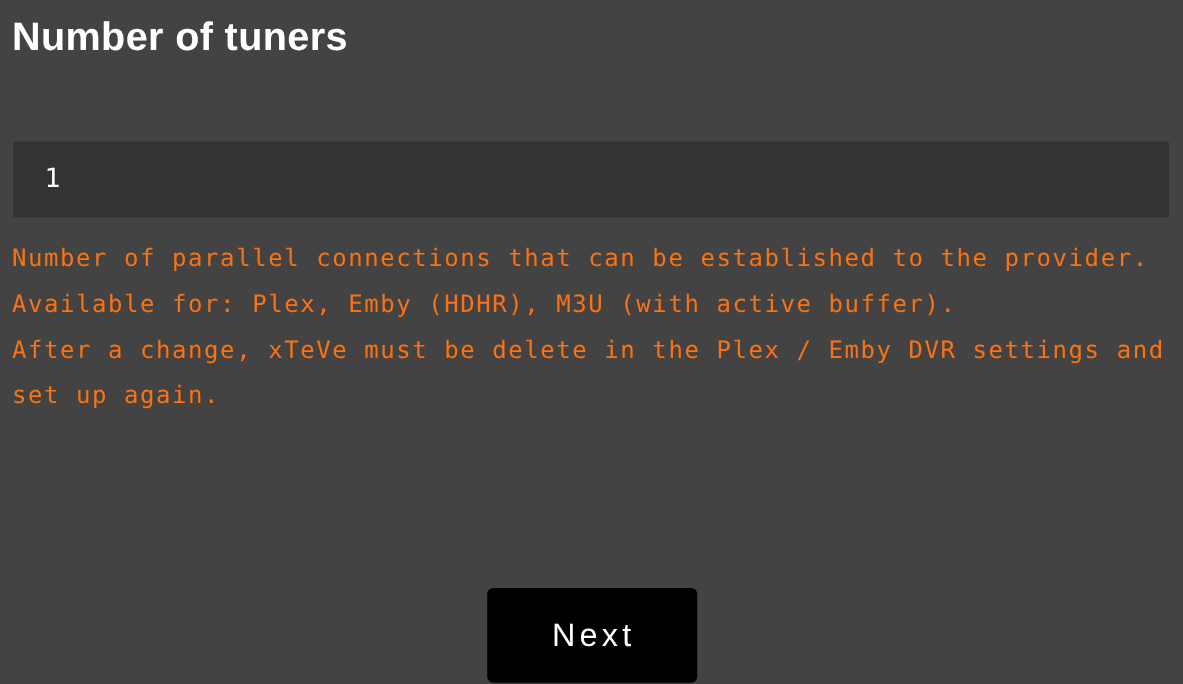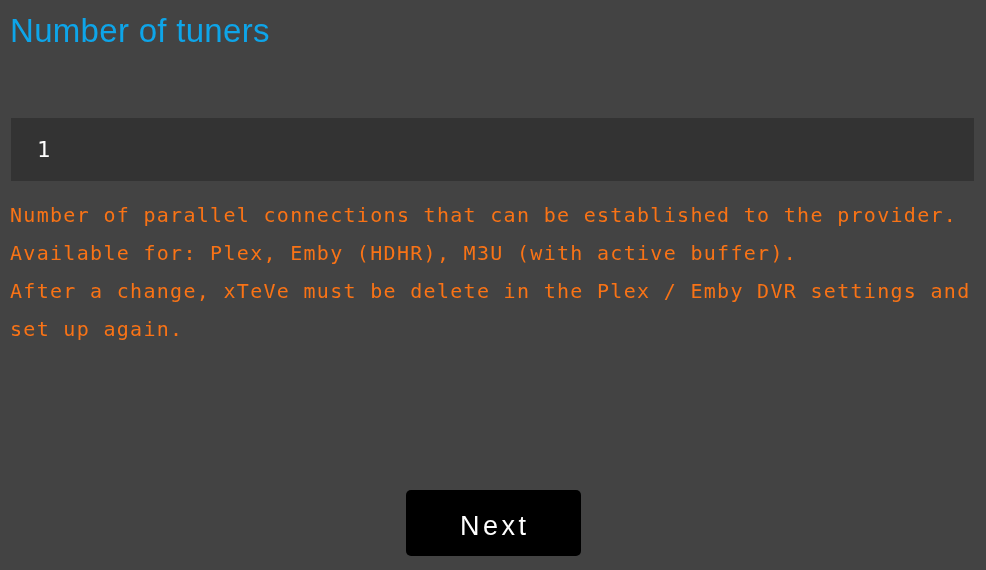--- a/index.html
+++ b/index.html
@@ -22,22 +22,22 @@
     height: 570px;
   }
 
   
   .page-title {
     position: absolute;
     left: 10px;
     top: 9px;
     font-family: "Liberation Sans", sans-serif;
     font-size: 33px;
-    font-weight: normal;
-    color: #0ea5e9;
+    font-weight: bold;
+    color: #ffffff;
     letter-spacing: 0.3px;
     line-height: 44px;
     white-space: nowrap;
   }
 
   
   .field-wrap {
     position: absolute;
     left: 11px;
     top: 118px;
@@ -79,21 +79,21 @@
     position: absolute;
     left: 0;
     top: 490px;
     width: 986px;
     display: flex;
     justify-content: center;
   }
 
   .next-button {
     width: 175px;
-    height: 66px;
+    height: 79px;
     background: #000000;
     border: none;
     border-radius: 5px;
     color: #ffffff;
     font-family: "Liberation Sans", sans-serif;
     font-size: 27px;
     font-weight: normal;
     letter-spacing: 3.5px;
     text-indent: 3.5px;
     cursor: pointer;

